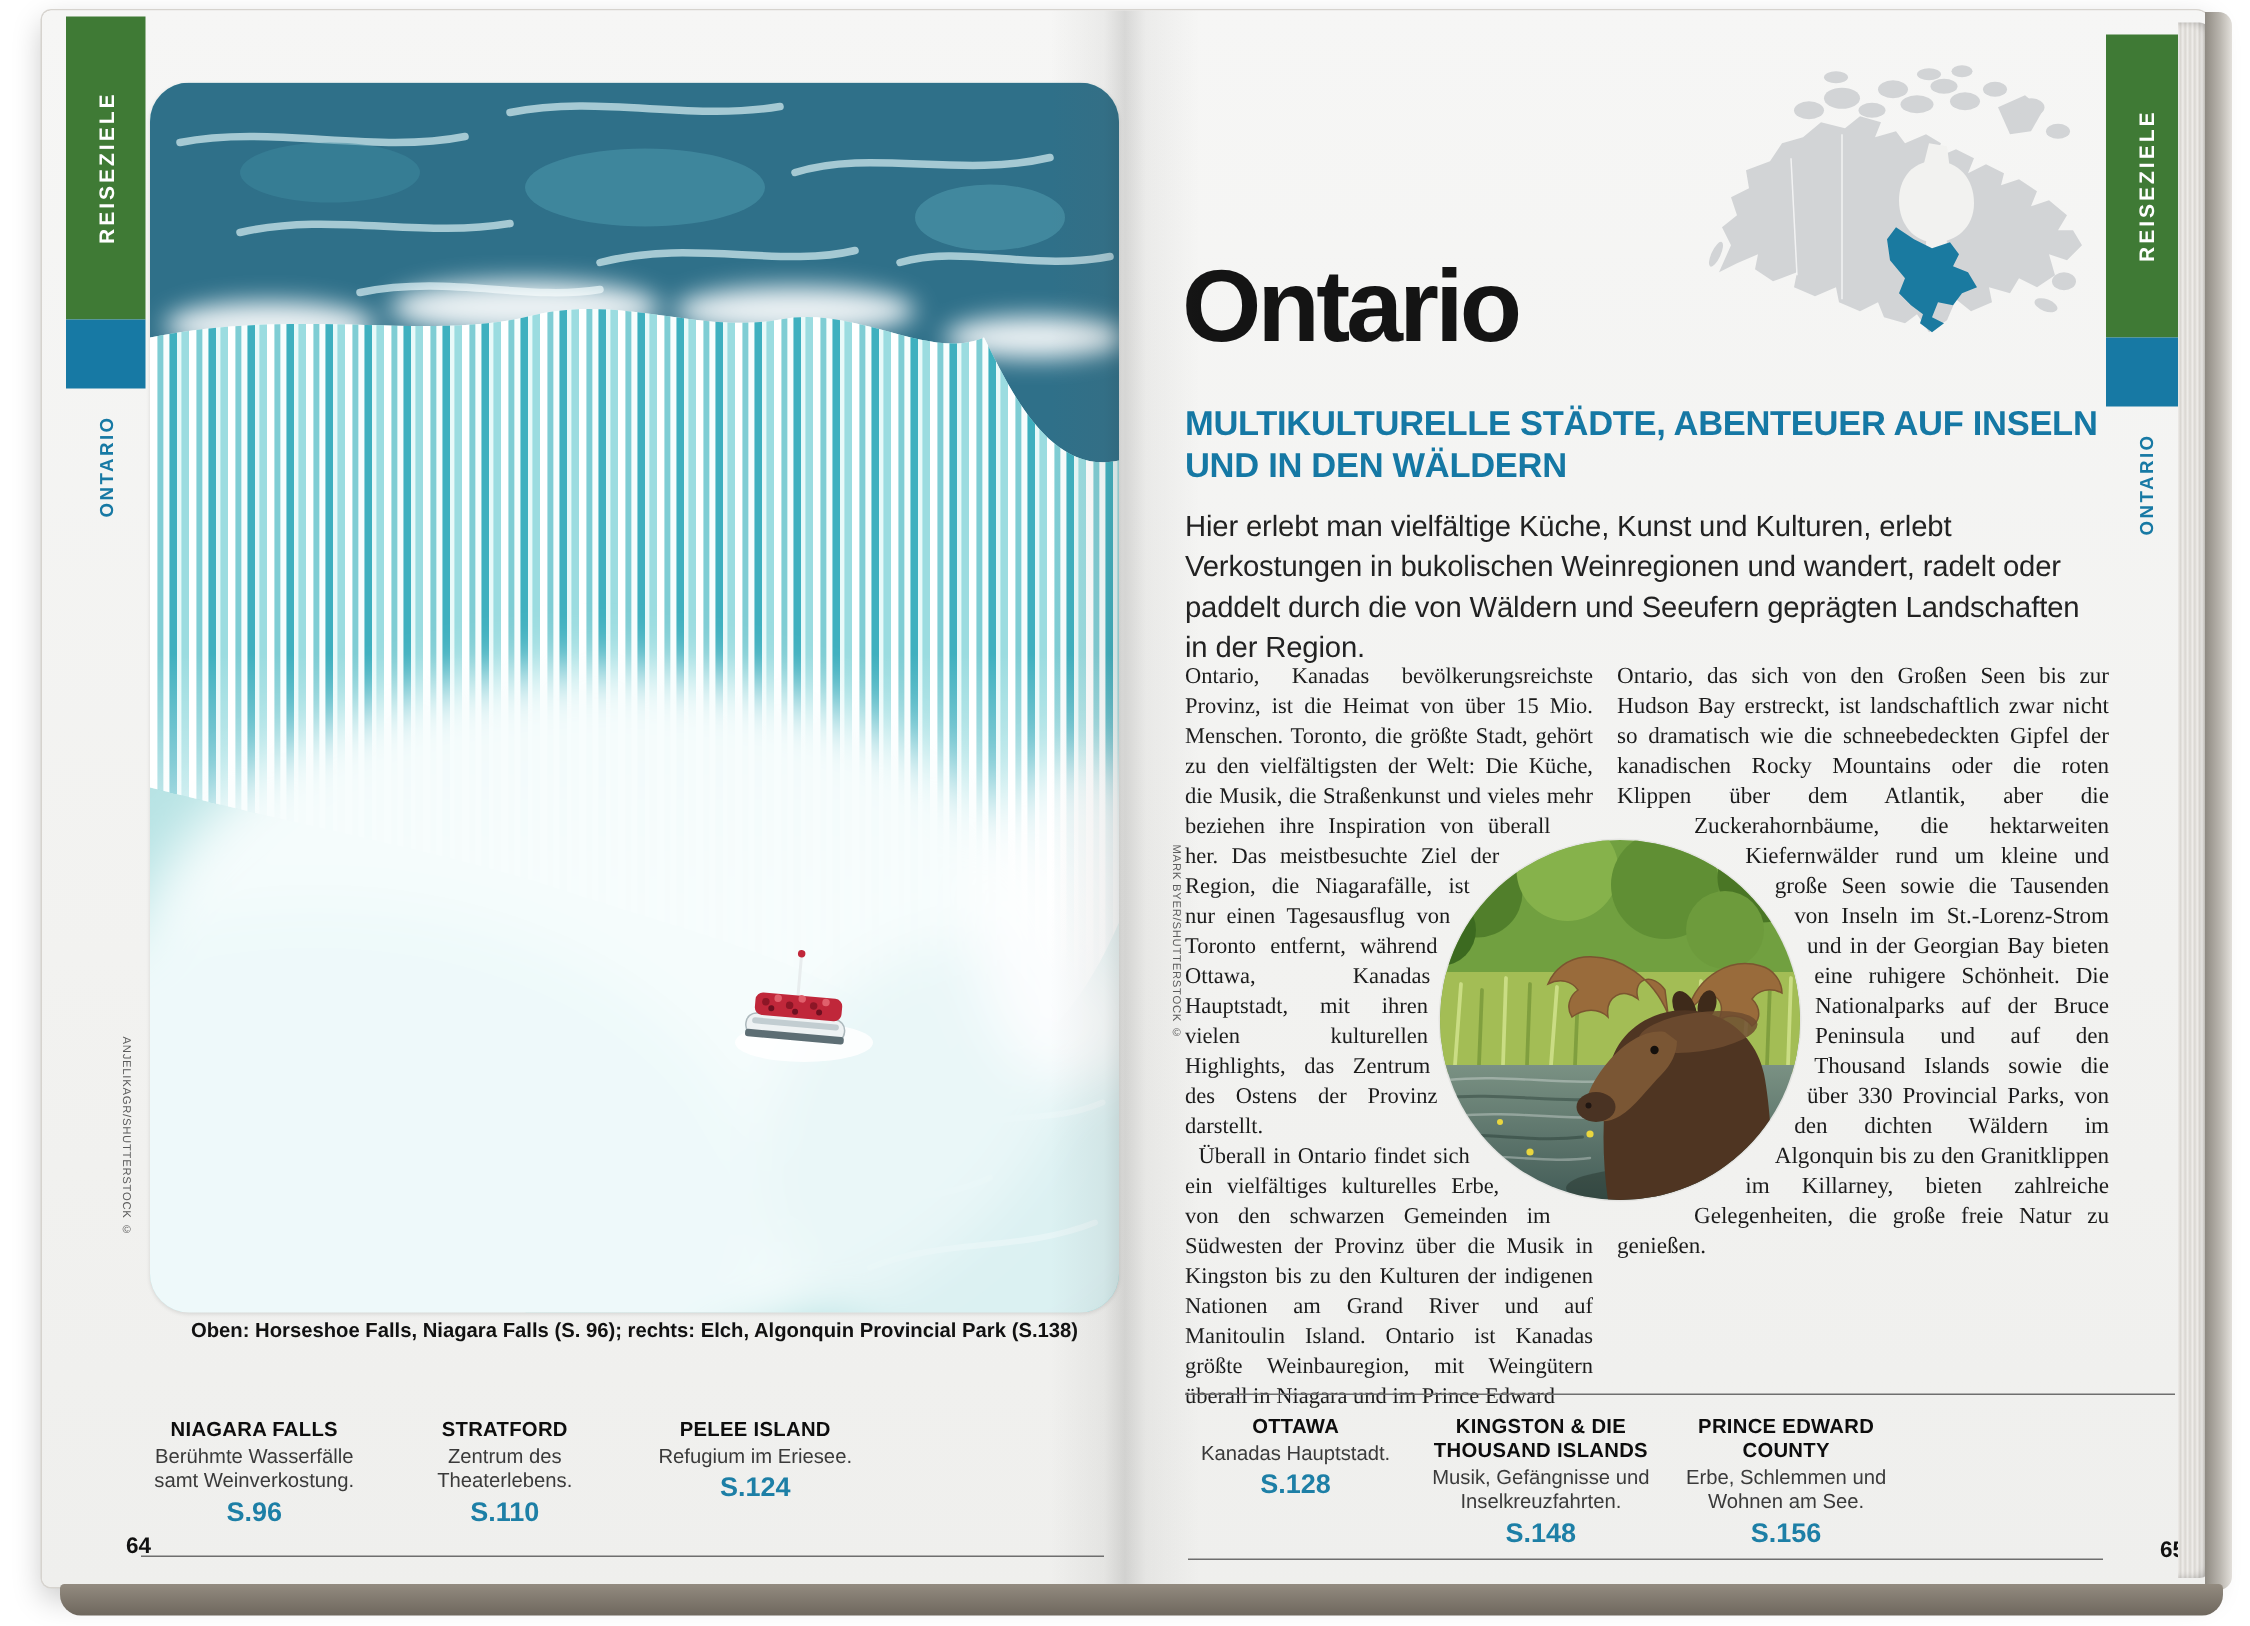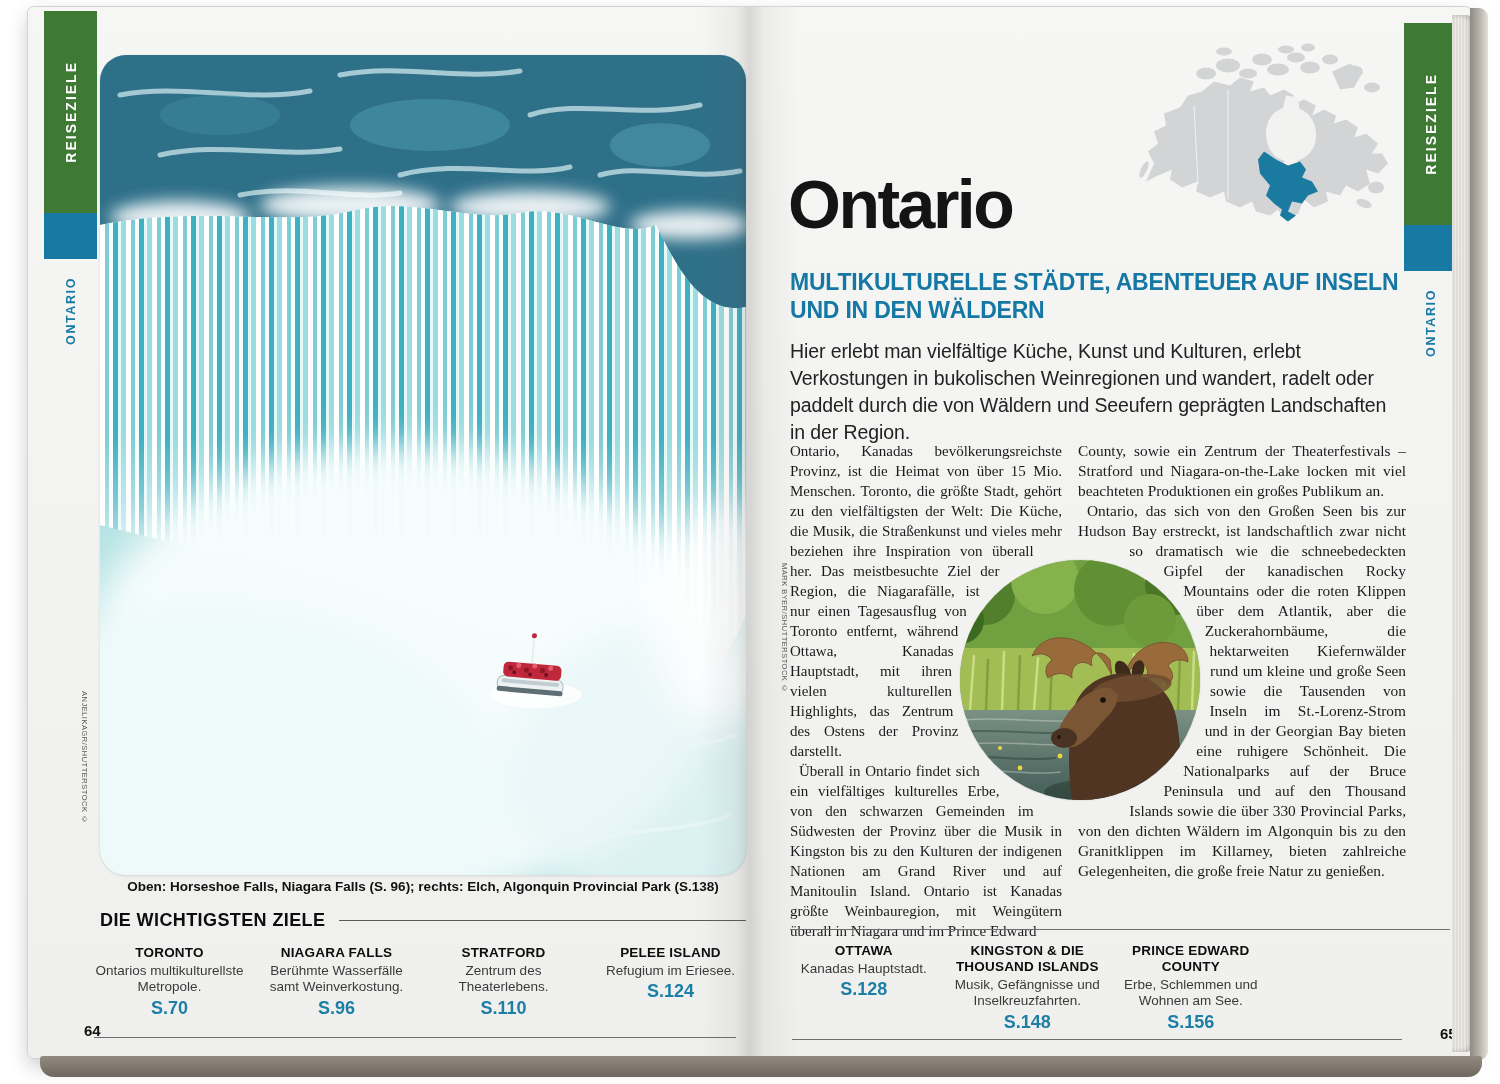--- a/index.html
+++ b/index.html
@@ -170,31 +170,22 @@
                 <circle cx="46" cy="20" r="2"></circle>
               </g>
           </g>
         </g>
       </svg>
     </div>
     <div class="credit credit-l">ANJELIKAGR/SHUTTERSTOCK ©</div>
 
     <div class="caption">Oben: Horseshoe Falls, Niagara Falls (S. 96); rechts: Elch, Algonquin Provincial Park (S.138)</div>
 
-    <div class="sec-head">
-      <span class="sec-title">DIE WICHTIGSTEN ZIELE</span>
-      <span class="sec-rule"></span>
-    </div>
 
     <div class="dest-grid dg-l">
-      <div>
-        <div class="d-name">TORONTO</div>
-        <div class="d-desc">Ontarios multikulturellste Metropole.</div>
-        <div class="d-page">S.70</div>
-      </div>
       <div>
         <div class="d-name">NIAGARA FALLS</div>
         <div class="d-desc">Berühmte Wasserfälle samt Weinverkostung.</div>
         <div class="d-page">S.96</div>
       </div>
       <div>
         <div class="d-name">STRATFORD</div>
         <div class="d-desc">Zentrum des Theaterlebens.</div>
         <div class="d-page">S.110</div>
       </div>
@@ -246,21 +237,20 @@
     <div class="title">Ontario</div>
     <div class="subtitle">MULTIKULTURELLE STÄDTE, ABENTEUER AUF INSELN UND IN DEN WÄLDERN</div>
     <div class="intro">Hier erlebt man vielfältige Küche, Kunst und Kulturen, erlebt Verkostungen in bukolischen Weinregionen und wandert, radelt oder paddelt durch die von Wäldern und Seeufern geprägten Landschaften in der Region.</div>
 
     <div class="bodycols">
       <div class="c1">
         <p>Ontario, Kanadas bevölkerungsreichste Provinz, ist die Heimat von über 15 Mio. Menschen. Toronto, die größte Stadt, gehört zu den vielfältigsten der Welt: Die Küche, die Musik, die Straßenkunst und vieles mehr beziehen ihre Inspiration von überall her. Das meistbesuchte Ziel der Region, die Niagarafälle, ist nur einen Tagesausflug von Toronto entfernt, während Ottawa, Kanadas Hauptstadt, mit ihren vielen kulturellen Highlights, das Zentrum des Ostens der Provinz darstellt.</p>
         <p>Überall in Ontario findet sich ein vielfältiges kulturelles Erbe, von den schwarzen Gemeinden im Südwesten der Provinz über die Musik in Kingston bis zu den Kulturen der indigenen Nationen am Grand River und auf Manitoulin Island. Ontario ist Kanadas größte Weinbauregion, mit Weingütern überall in Niagara und im Prince Edward</p>
       </div>
       <div class="c2">
-        <p>County, sowie ein Zentrum der Theaterfestivals – Stratford und Niagara-on-the-Lake locken mit viel beachteten Produktionen ein großes Publikum an.</p>
         <p>Ontario, das sich von den Großen Seen bis zur Hudson Bay erstreckt, ist landschaftlich zwar nicht so dramatisch wie die schneebedeckten Gipfel der kanadischen Rocky Mountains oder die roten Klippen über dem Atlantik, aber die Zuckerahornbäume, die hektarweiten Kiefernwälder rund um kleine und große Seen sowie die Tausenden von Inseln im St.-Lorenz-Strom und in der Georgian Bay bieten eine ruhigere Schönheit. Die Nationalparks auf der Bruce Peninsula und auf den Thousand Islands sowie die über 330 Provincial Parks, von den dichten Wäldern im Algonquin bis zu den Granitklippen im Killarney, bieten zahlreiche Gelegenheiten, die große freie Natur zu genießen.</p>
       </div>
     </div>
 
     <div class="moose">
       <svg viewBox="0 0 240 240">
         <rect width="240" height="150" fill="#71a040"></rect>
         <g opacity=".85">
           <circle cx="25" cy="35" r="30" fill="#4c7a28"></circle>
             <circle cx="85" cy="20" r="34" fill="#8ab54e"></circle>

